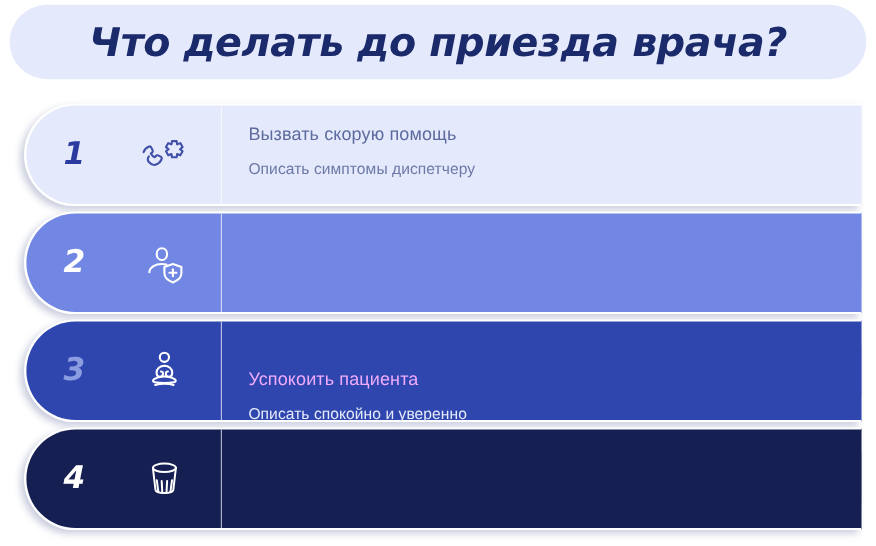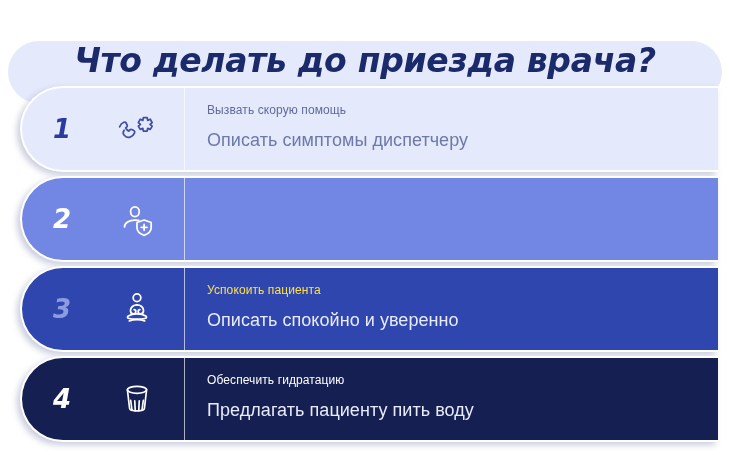--- a/index.html
+++ b/index.html
@@ -24,24 +24,23 @@
   
   .title-banner {
     position: absolute;
     left: 8px;
     top: 4px;
     width: 714px;
     height: 62px;
     background: #e4e9fb;
     border-radius: 34px;
     display: flex;
-    align-items: flex-start;
+    align-items: center;
     justify-content: center;
     box-sizing: border-box;
-    margin-top: 37px;
   }
   .title-text {
     font-family: "DejaVu Sans", sans-serif;
     font-size: 33px;
     font-weight: bold;
     font-style: italic;
     color: #1b2a6b;
     letter-spacing: -0.3px;
     white-space: nowrap;
   }
@@ -111,49 +110,49 @@
   .step-body {
     flex: 1 1 auto;
     padding: 16px 0 0 22px;
     box-sizing: border-box;
     display: flex;
     flex-direction: column;
     justify-content: flex-start;
   }
 
   .step-title {
-    font-size: 12px;
+    font-size: 15px;
     font-weight: normal;
     line-height: 1.15;
     letter-spacing: 0.1px;
   }
 
   .step-sub {
     margin-top: 12px;
-    font-size: 18px;
+    font-size: 13px;
     line-height: 1.2;
     letter-spacing: 0.05px;
   }
 
   
   .r1 { background: #e4e9fb; }
   .r1 .step-number { color: #2a3a9e; }
   .r1 .step-title  { color: #5d6b9e; }
   .r1 .step-sub    { color: #6d79a8; }
   .r1 .divider     { background: #ffffff; }
 
   .r2 { background: #7187e3; }
   .r2 .step-number { color: #ffffff; }
   .r2 .step-title  { color: #ffffff; }
   .r2 .step-sub    { color: #eef1fd; }
   .r2 .divider     { background: #ffffff; }
 
   .r3 { background: #2e46ae; }
   .r3 .step-number { color: #8b9ce0; }
-  .r3 .step-title  { color: #fde047; }
+  .r3 .step-title  { color: #f0abfc; margin-top: 24px; }
   .r3 .step-sub    { color: #e7ebfb; }
   .r3 .divider     { background: #ffffff; }
 
   .r4 { background: #151f52; }
   .r4 .step-number { color: #ffffff; }
   .r4 .step-title  { color: #ffffff; }
   .r4 .step-sub    { color: #e7ebfb; }
   .r4 .divider     { background: #ffffff; }
 </style>
 </head>
@@ -228,20 +227,16 @@
             <ellipse cx="24" cy="13" rx="11.5" ry="4.2"></ellipse>
             <path d="M12.5 13l2.6 22.2c0.2 1.6 4 3 8.9 3s8.7-1.4 8.9-3L35.5 13"></path>
             <path d="M16.4 25.5l1.6 11.7"></path>
             <path d="M21.3 26.3l0.6 11.9"></path>
             <path d="M26.7 26.3l-0.6 11.9"></path>
             <path d="M31.6 25.5l-1.6 11.7"></path>
           </svg>
         </div>
       </div>
       <div class="divider"></div>
-      <div class="step-body">
-        <div class="step-title">Обеспечить гидратацию</div>
-        <div class="step-sub">Предлагать пациенту пить воду</div>
-      </div>
     </div>
 
   </div>
 </div>
 
 </body></html>

